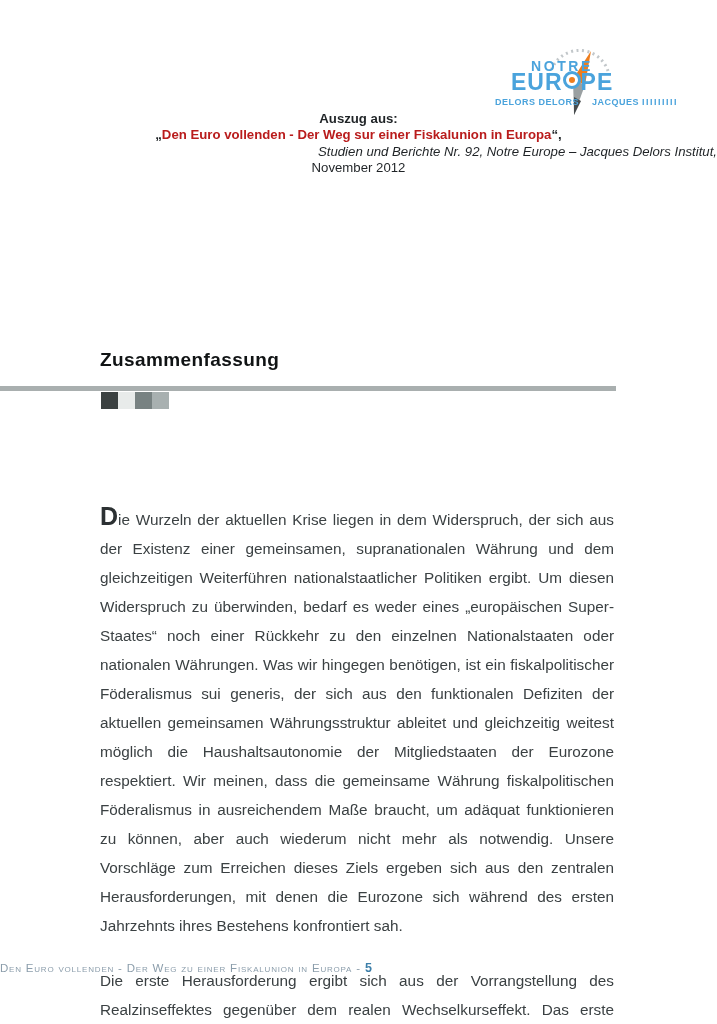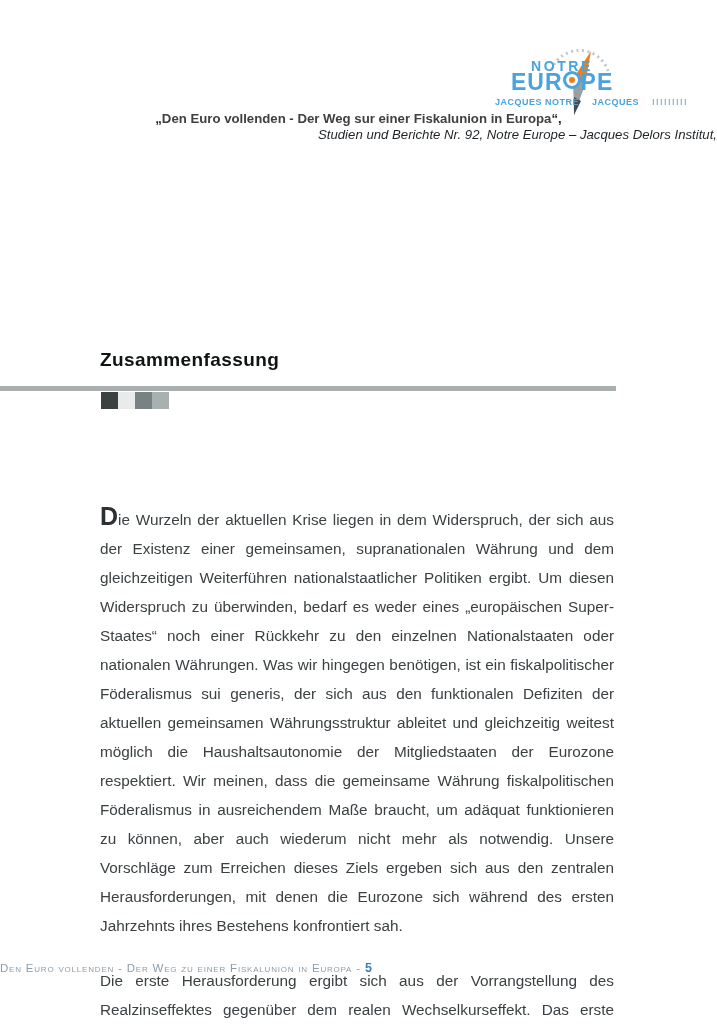--- a/index.html
+++ b/index.html
@@ -24,30 +24,30 @@
   }
   .o-dot {
     position:absolute; left:50%; top:50%; width:6px; height:6px;
     margin:-3px 0 0 -3px; background:#EE7D1D; border-radius:50%;
   }
   .logo-institut {
     position:absolute; left:0px; top:44px; font-size:9px; font-weight:bold;
     color:#4AA3DC; letter-spacing:0.5px; z-index:3; white-space:nowrap;
   }
   .logo-institut .gap { display:inline-block; width:13px; }
-  .logo-ticks { letter-spacing:1.5px; font-weight:normal;margin-left:10px; }
+  .logo-ticks { letter-spacing:1.5px; font-weight:bold; }
   .needle-svg { position:absolute; left:50px; top:-8px; z-index:1; }
 
   
   .citation {
     position:absolute; left:0; top:111px; width:717px; text-align:center;
     font-size:13.2px; line-height:16.4px; color:#1f2326;
   }
   .cit-bold { font-weight:bold; }
-  .cit-title { font-weight:bold; color:#404040; }
+  .cit-title { font-weight:bold; color:#b91c1c; }
   .cit-quote { font-weight:bold; color:#1f2326; }
   .cit-italic { font-style:italic;text-align:right; }
 
   
   .heading {
     position:absolute; left:100px; top:349px; font-size:19px; font-weight:bold;
     color:#101314; letter-spacing:0.4px;text-align:right;
   }
   .rule { position:absolute; left:0; top:386px; width:616px; height:5px; background:#A9AFAF; }
   .squares { position:absolute; left:101px; top:392px; font-size:0; }
@@ -82,26 +82,28 @@
 
   <div class="logo">
     <svg class="needle-svg" width="68" height="78" viewBox="-6 0 62 78" xmlns="http://www.w3.org/2000/svg">
       <path d="M -4 30 A 30 30 0 0 1 54 26" fill="none" stroke="#C2C7CA" stroke-width="3" stroke-dasharray="2 3.5"></path>
       <polygon points="37,6 19,34 31,40" fill="#EE7D1D"></polygon>
       <polygon points="19,34 31,40 20,70" fill="#9AA0A2"></polygon>
       <polygon points="20,52 27,56 20,70" fill="#474C4E"></polygon>
     </svg>
     <div class="logo-notre">NOTRE</div>
     <div class="logo-europe"><span>EUR</span><span class="o-ring"><span class="o-dot"></span></span><span>PE</span></div>
-    <div class="logo-institut"><span>JACQUES NOTRE</span><span class="gap"></span><span>JACQUES</span> <span class="logo-ticks">IIIIIIIII</span></div>
+    <div class="logo-institut"><span>DELORS DELORS</span><span class="gap"></span><span>JACQUES</span> <span class="logo-ticks">IIIIIIIII</span></div>
   </div>
 
   <div class="citation">
+    <div class="cit-bold">Auszug aus:</div>
     <div><span class="cit-quote">„</span><span class="cit-title">Den Euro vollenden - Der Weg sur einer Fiskalunion in Europa</span><span class="cit-quote">“,</span></div>
     <div class="cit-italic">Studien und Berichte Nr. 92, Notre Europe – Jacques Delors Institut,</div>
+    <div>November 2012</div>
   </div>
 
   <div class="heading">Zusammenfassung</div>
 
   <div class="rule"></div>
   <div class="squares">
     <span class="sq sq1"></span><span class="sq sq2"></span><span class="sq sq3"></span><span class="sq sq4"></span>
   </div>
 
   <div class="body-text">

